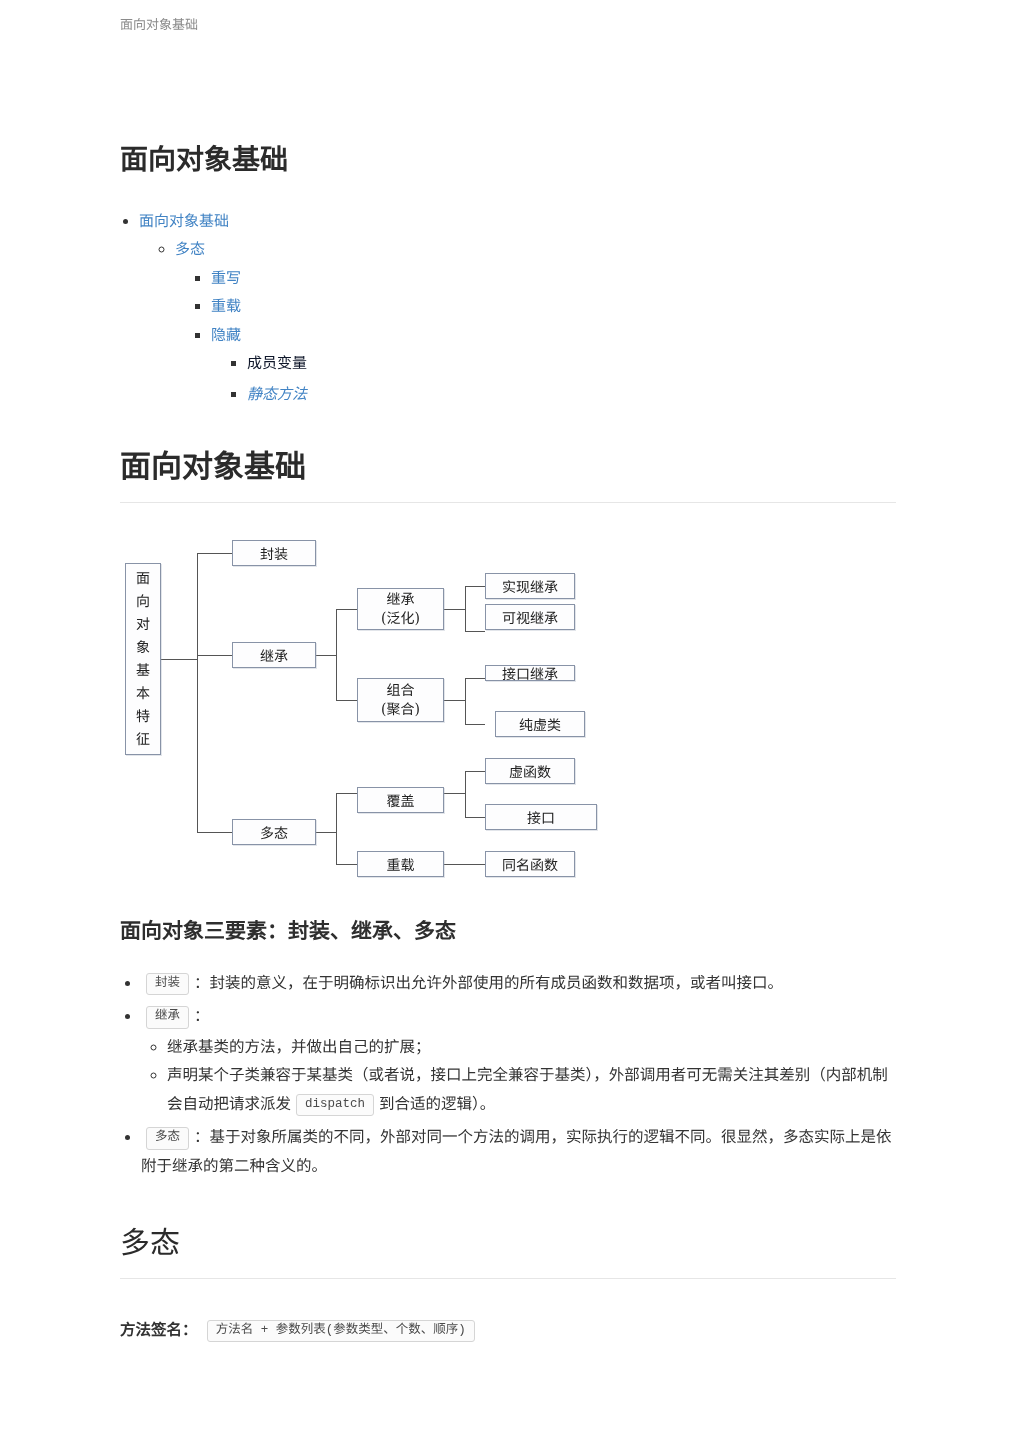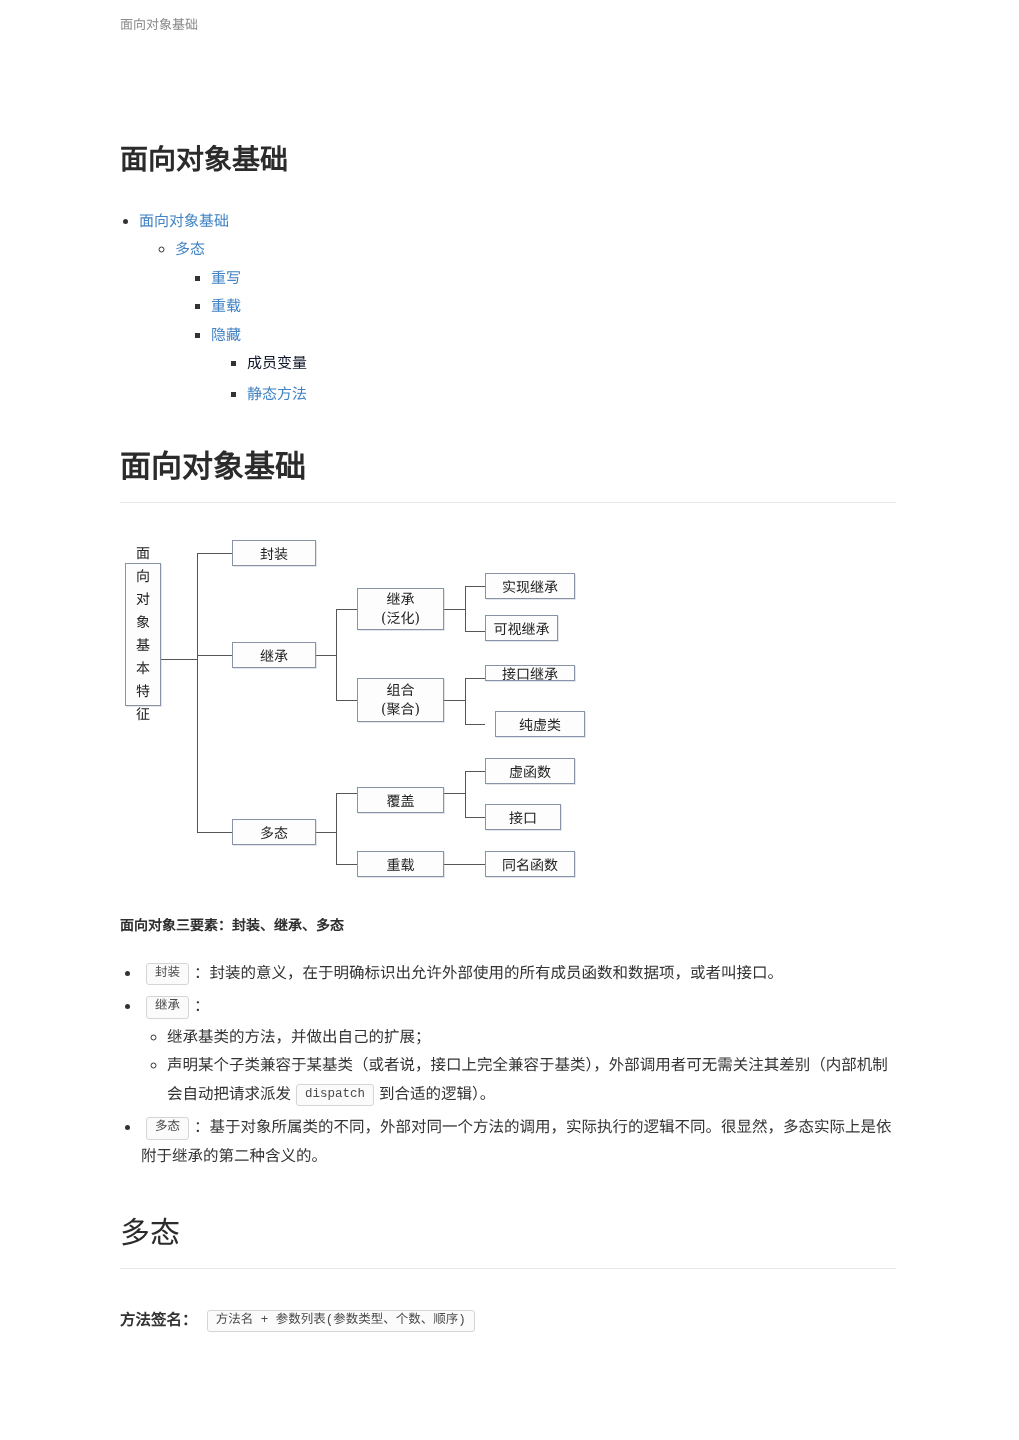--- a/index.html
+++ b/index.html
@@ -82,21 +82,21 @@
   .vtext {
     display:block;
     width:16px;
     word-break:break-all;
     line-height:23px;
     text-align:center;
   }
   
   .caption {
     margin:31px 0 0 0;
-    font-size:14px;
+    font-size:21px;
     font-weight:700;
     color:#2e2e2e;
   }
   .features {
     margin:25px 0 0 0;
     padding-left:21px;
     list-style:disc;
     font-size:15.5px;
     line-height:1.84;
     color:#333;
@@ -166,21 +166,21 @@
               <li>
                 <a style="color: rgb(65, 131, 196);">重载</a>
               </li>
               <li>
                 <a style="color: rgb(65, 131, 196);">隐藏</a>
                 <ul>
                   <li>
                     <a style="color: #0f172a; font-family: Liberation Mono, monospace;">成员变量</a>
                   </li>
                   <li>
-                    <a style="color: rgb(65, 131, 196);">静态方法</a>
+                    <a style="color: rgb(65, 131, 196); font-style: italic;">静态方法</a>
                   </li>
                 </ul>
               </li>
             </ul>
           </li>
         </ul>
       </li>
     </ul>
 
     <h1 class="section-heading">面向对象基础</h1>
@@ -189,21 +189,21 @@
       <svg width="470" height="346" viewBox="0 0 470 346">
         <path d="M41,122 H77 M77,16 V295 M77,16 H112 M77,118 H112 M77,295 H112
                  M196,118 H216 M216,72 V163 M216,72 H237 M216,163 H237
                  M324,72 H345 M345,49 V94 M345,49 H365 M345,94 H365
                  M324,163 H345 M345,141 V187 M345,141 H365 M345,187 H365
                  M196,295 H216 M216,256 V327 M216,256 H237 M216,327 H237
                  M324,256 H345 M345,234 V280 M345,234 H365 M345,280 H365
                  M324,327 H365" fill="none" stroke="#555" stroke-width="1" shape-rendering="crispEdges"></path>
       </svg>
 
-      <div class="dbox" style="left:5px;top:26px;width:36px;height:143px">
+      <div class="dbox" style="left:5px;top:26px;width:36px;height:192px">
         <span class="vtext">面向对象基本特征</span>
       </div>
 
       <div class="dbox" style="left:112px;top:3px;width:84px;height:26px">
         <span>封装</span>
       </div>
       <div class="dbox" style="left:112px;top:105px;width:84px;height:26px">
         <span>继承</span>
       </div>
       <div class="dbox" style="left:112px;top:282px;width:84px;height:26px">
@@ -221,33 +221,33 @@
       <div class="dbox" style="left:237px;top:250px;width:87px;height:26px">
         <span>覆盖</span>
       </div>
       <div class="dbox" style="left:237px;top:314px;width:87px;height:26px">
         <span>重载</span>
       </div>
 
       <div class="dbox" style="left:365px;top:36px;width:90px;height:26px">
         <span>实现继承</span>
       </div>
-      <div class="dbox" style="left:365px;top:78px;width:73px;height:26px">
+      <div class="dbox" style="left:365px;top:67px;width:90px;height:26px">
         <span>可视继承</span>
       </div>
       <div class="dbox" style="left:365px;top:128px;width:90px;height:16px">
         <span>接口继承</span>
       </div>
       <div class="dbox" style="left:375px;top:174px;width:90px;height:26px">
         <span>纯虚类</span>
       </div>
       <div class="dbox" style="left:365px;top:221px;width:90px;height:26px">
         <span>虚函数</span>
       </div>
-      <div class="dbox" style="left:365px;top:267px;width:76px;height:26px">
+      <div class="dbox" style="left:365px;top:267px;width:112px;height:26px">
         <span>接口</span>
       </div>
       <div class="dbox" style="left:365px;top:314px;width:90px;height:26px">
         <span>同名函数</span>
       </div>
     </div>
 
     <p class="caption">面向对象三要素：封装、继承、多态</p>
 
     <ul class="features">

